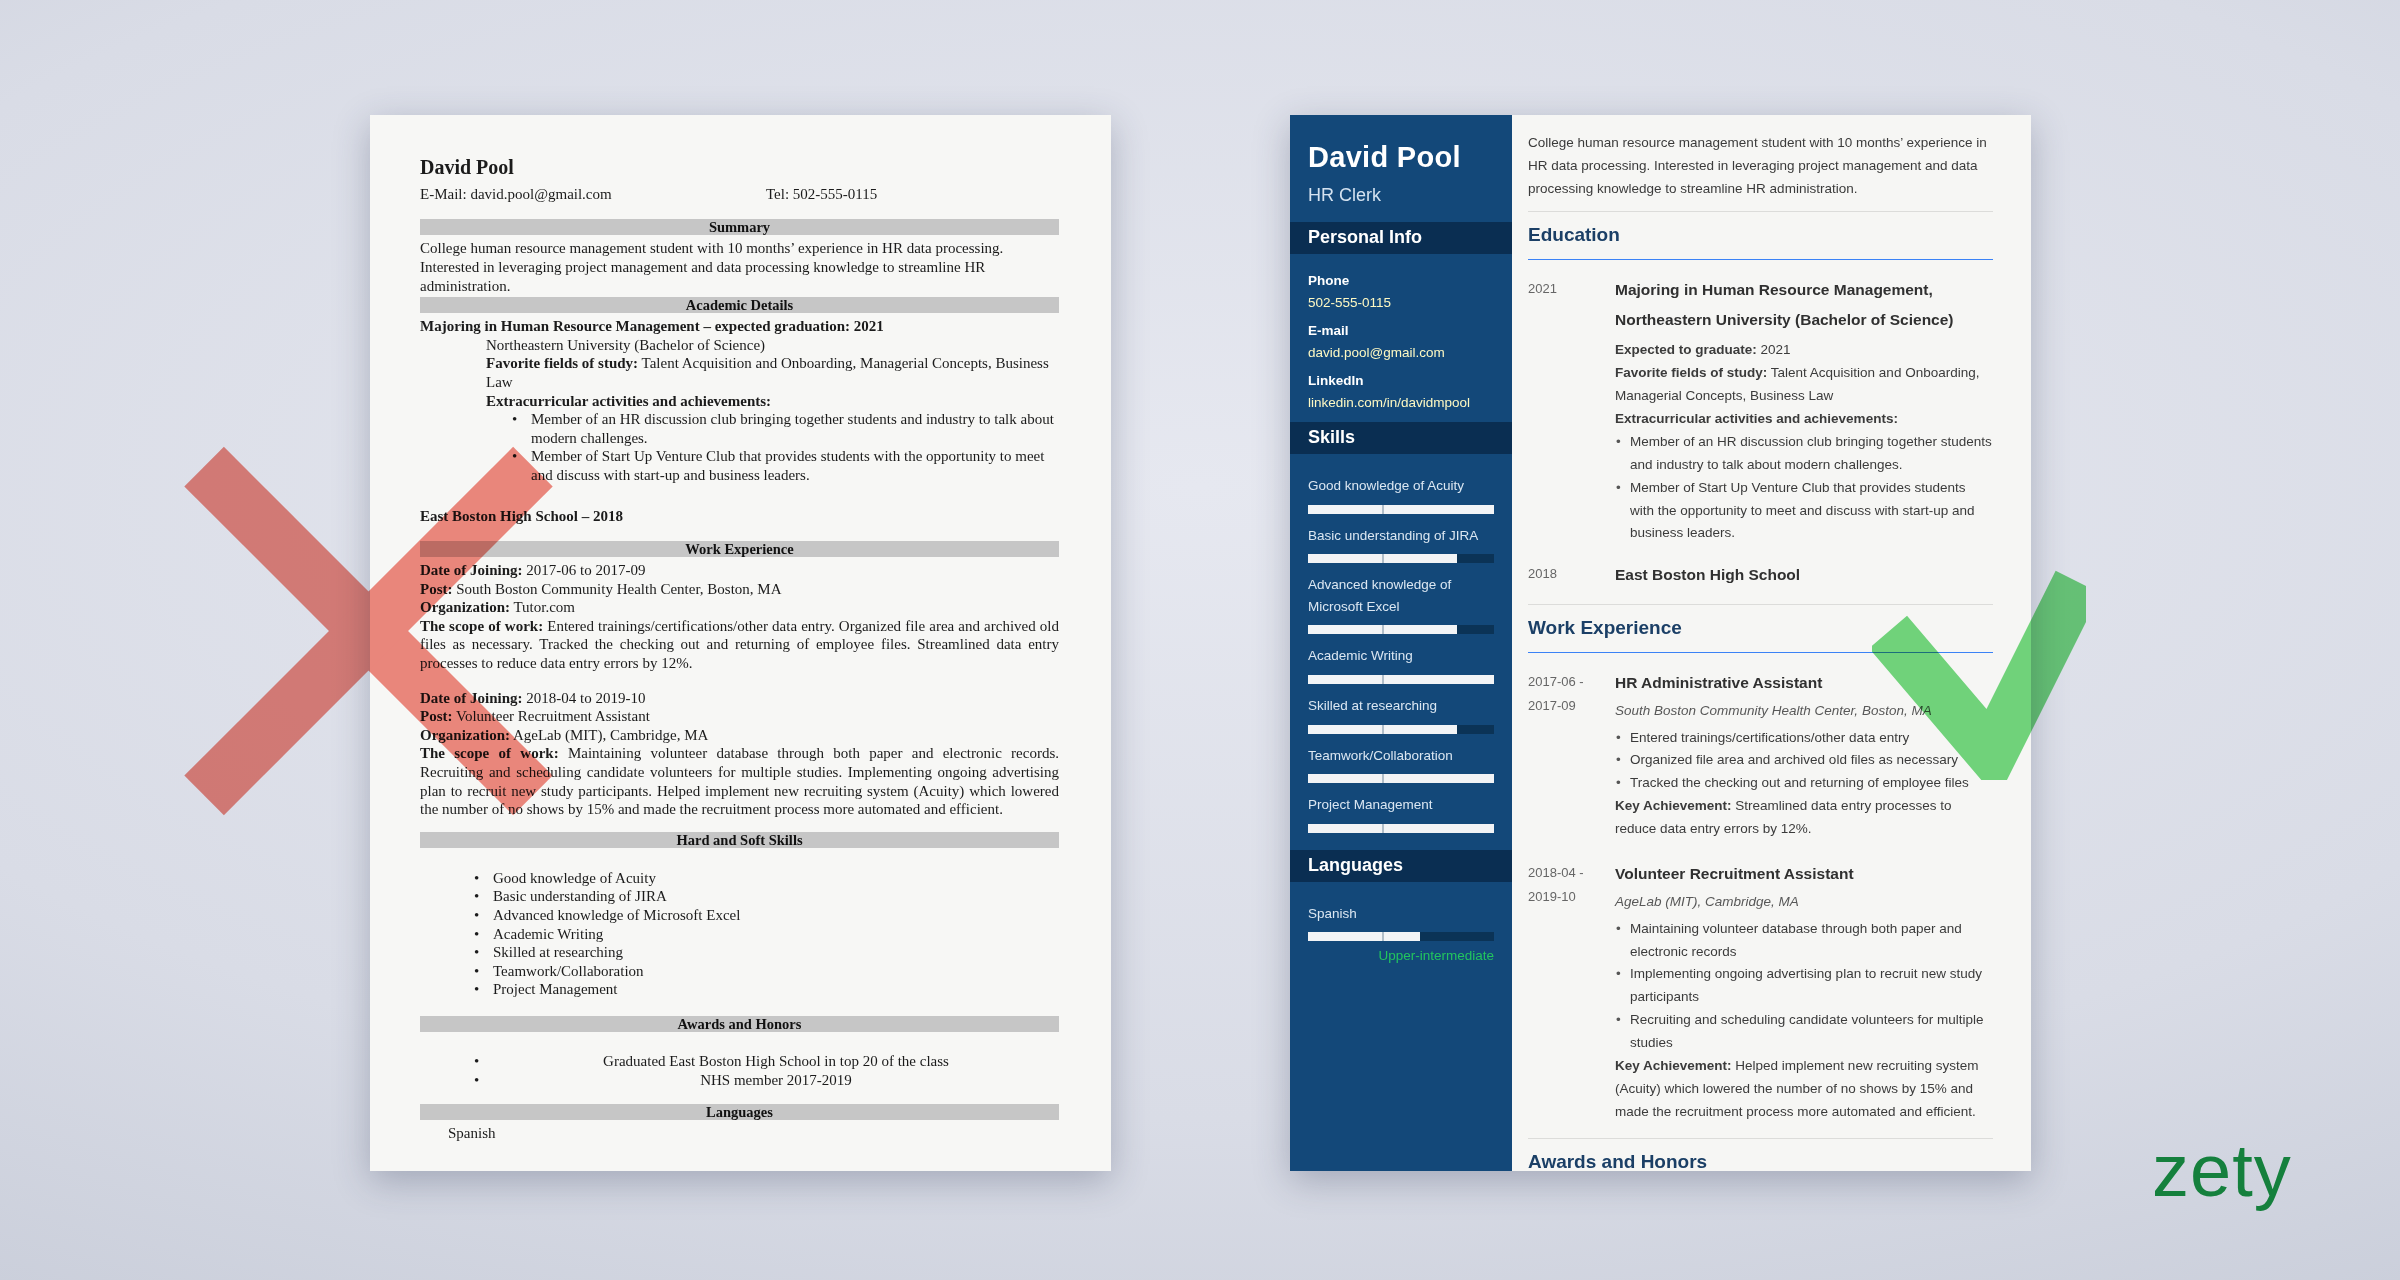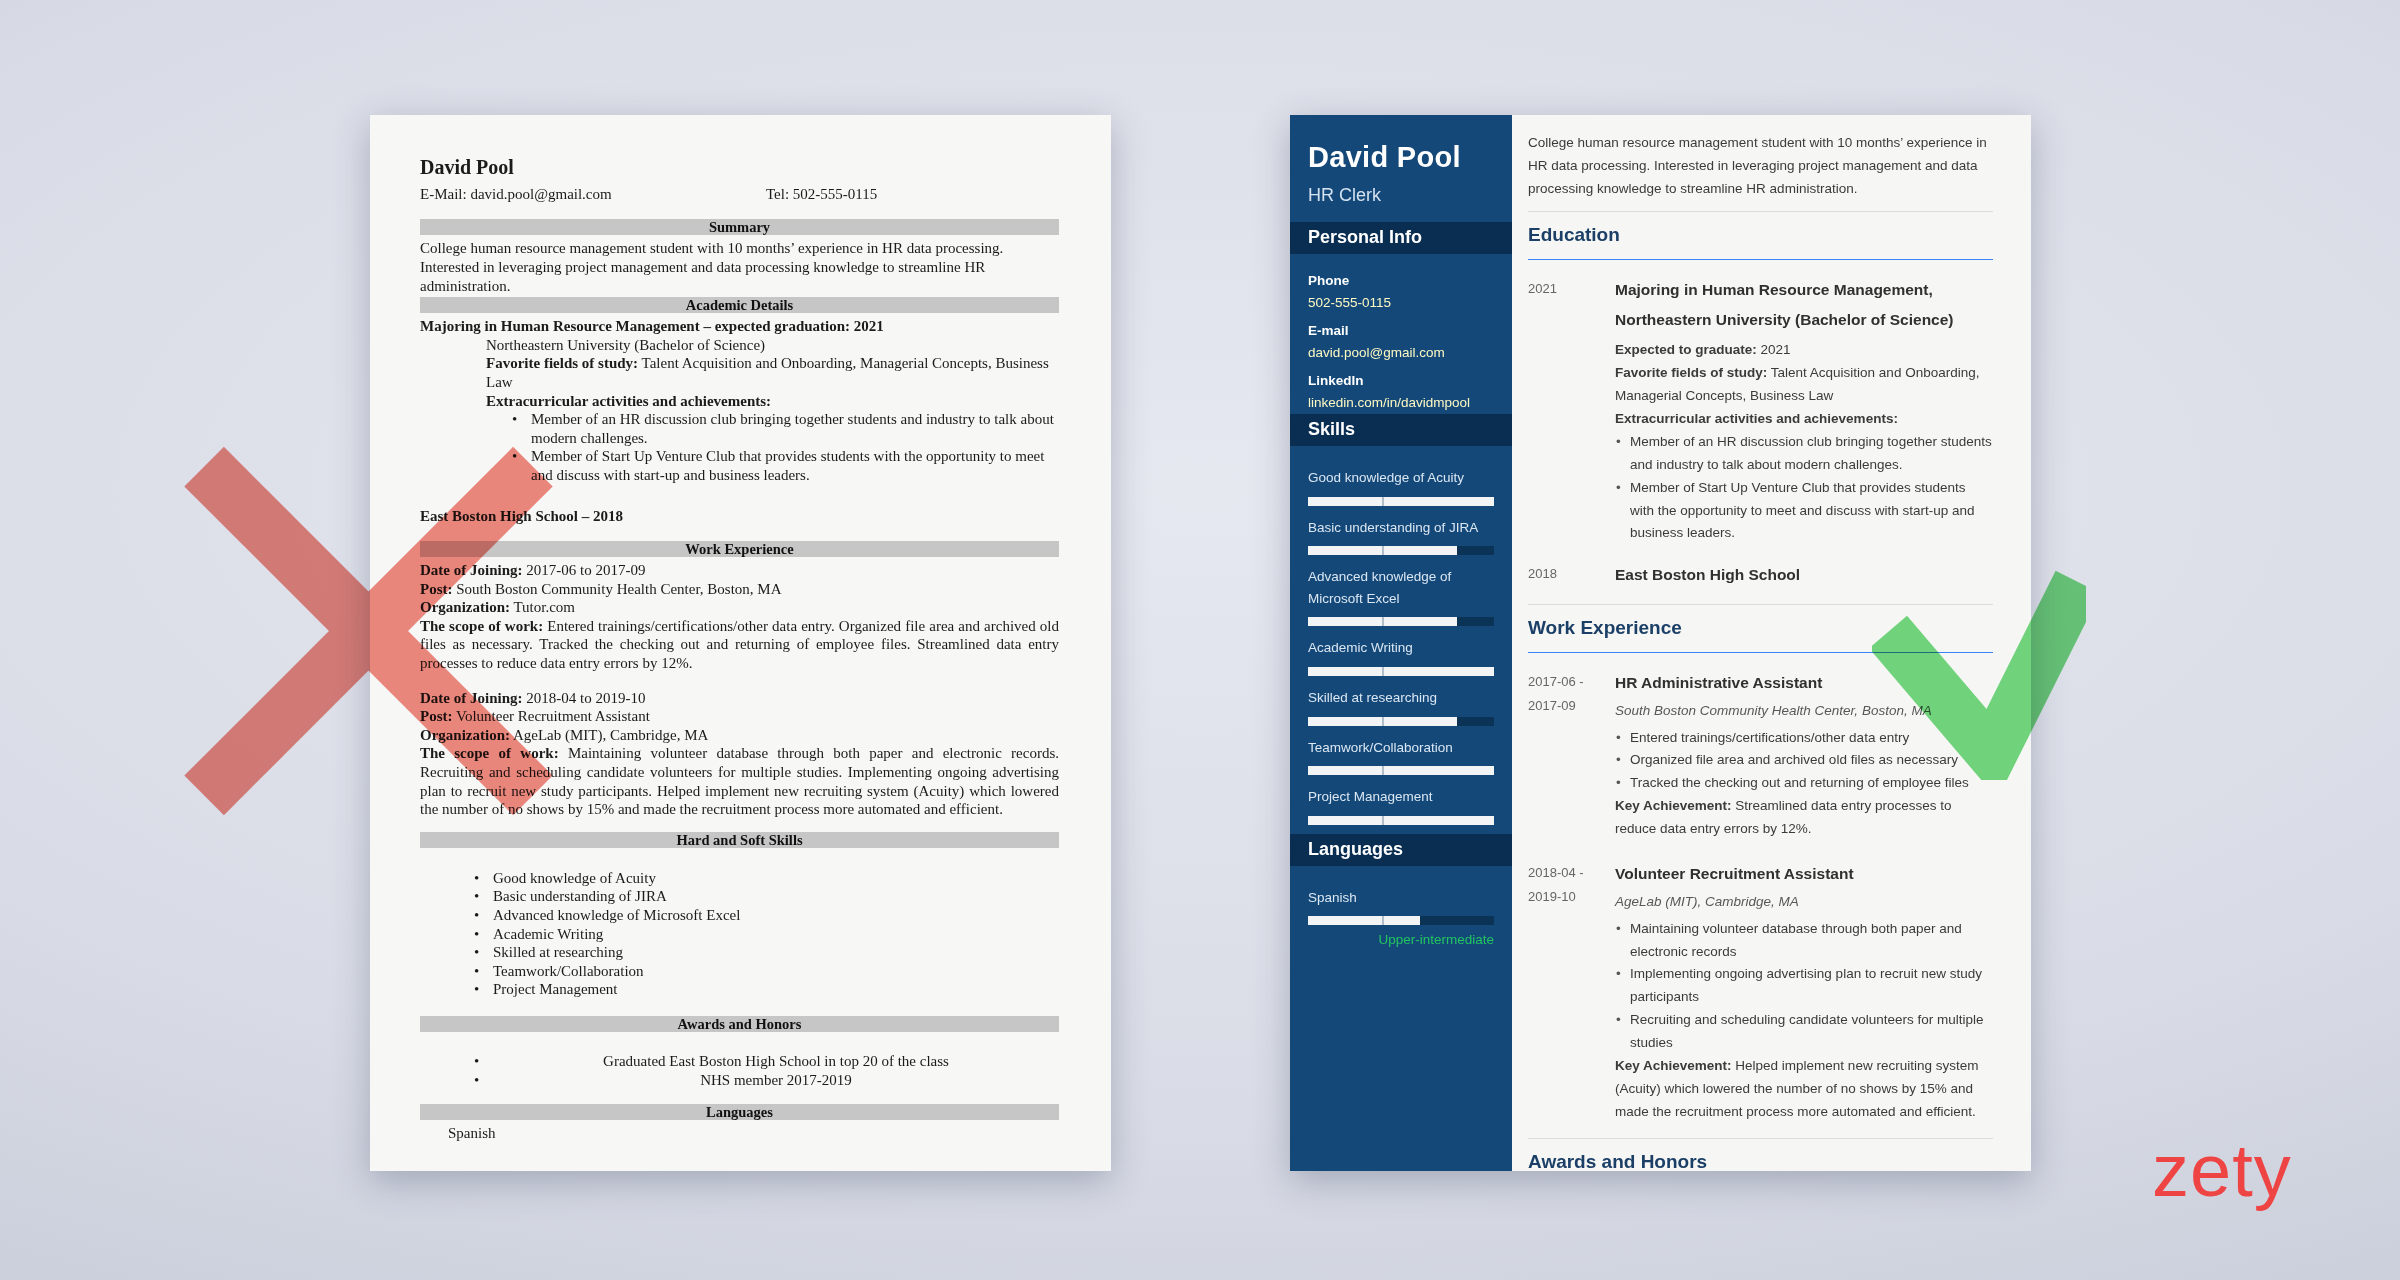--- a/index.html
+++ b/index.html
@@ -33,21 +33,21 @@
   .p-skill-list { margin-left:52px; }
   .bold { font-weight:bold; }
 
   
   .modern-page { left:1290px; width:741px; display:flex; font-family:"Liberation Sans", sans-serif; }
   .sidebar { width:222px; background:#134879; color:#fff; overflow:hidden; }
   .side-name-block { padding:26px 18px 16px; }
   .side-name { font-size:29px; font-weight:bold; letter-spacing:.3px; }
   .side-jobtitle { font-size:18px; color:#d4e2f0; margin-top:11px; font-weight:normal; }
   .side-band { background:#0a2e52; padding:5px 18px 6px; font-size:18px; font-weight:bold; }
-  .side-content { padding:10px 18px 4px; }
+  .side-content { padding:10px 18px 12px; }
   .pi-label { font-size:13.5px; font-weight:bold; margin-top:13px; }
   .pi-label:first-child { margin-top:9px; }
   .pi-value { font-size:13.5px; color:#fef9c3; margin-top:7px; }
   .skill-item { margin-top:11px; }
   .skill-label { font-size:13.5px; color:#dbe7f2; line-height:1.6; margin-bottom:8px; }
   .skill-bar { height:9px; background:#0b3356; position:relative; margin-bottom:5px; }
   .skill-bar::after { content:""; position:absolute; left:40%; top:0; bottom:0; width:2px; background:rgba(11,51,86,.28); }
   .skill-fill { height:100%; background:#f2f4f6; }
   .lang-level { font-size:13.5px; color:#22c55e; text-align:right; margin-top:7px; }
 
@@ -65,21 +65,21 @@
   .main ul { list-style:none; }
   .main li { position:relative; padding-left:15px; }
   .main li::before { content:"•"; position:absolute; left:1px; color:#555; }
 
   
   .red-x { position:absolute; left:136px; top:455px; width:465px; height:352px; mix-blend-mode:multiply; }
   .red-x .bar { position:absolute; left:0; top:148px; width:465px; height:56px; background:#f18a80; }
   .red-x .bar.a { transform:rotate(45deg); }
   .red-x .bar.b { transform:rotate(-45deg); }
   .green-check { position:absolute; left:1872px; top:566px; width:214px; height:214px; mix-blend-mode:multiply; }
-  .watermark { position:absolute; left:2152px; top:1128px; font-size:74px; color:#ef4444; letter-spacing:1px; font-family:"Liberation Sans", sans-serif; }
+  .watermark { position:absolute; left:2152px; top:1128px; font-size:74px; color:#15803d; letter-spacing:1px; font-family:"Liberation Sans", sans-serif; }
 </style>
 </head>
 <body>
 
 <div class="page plain-page">
   <div class="p-name">David Pool</div>
   <div class="p-contact">
     <span>E-Mail: david.pool@gmail.com</span>
     <span>Tel: 502-555-0115</span>
   </div>

